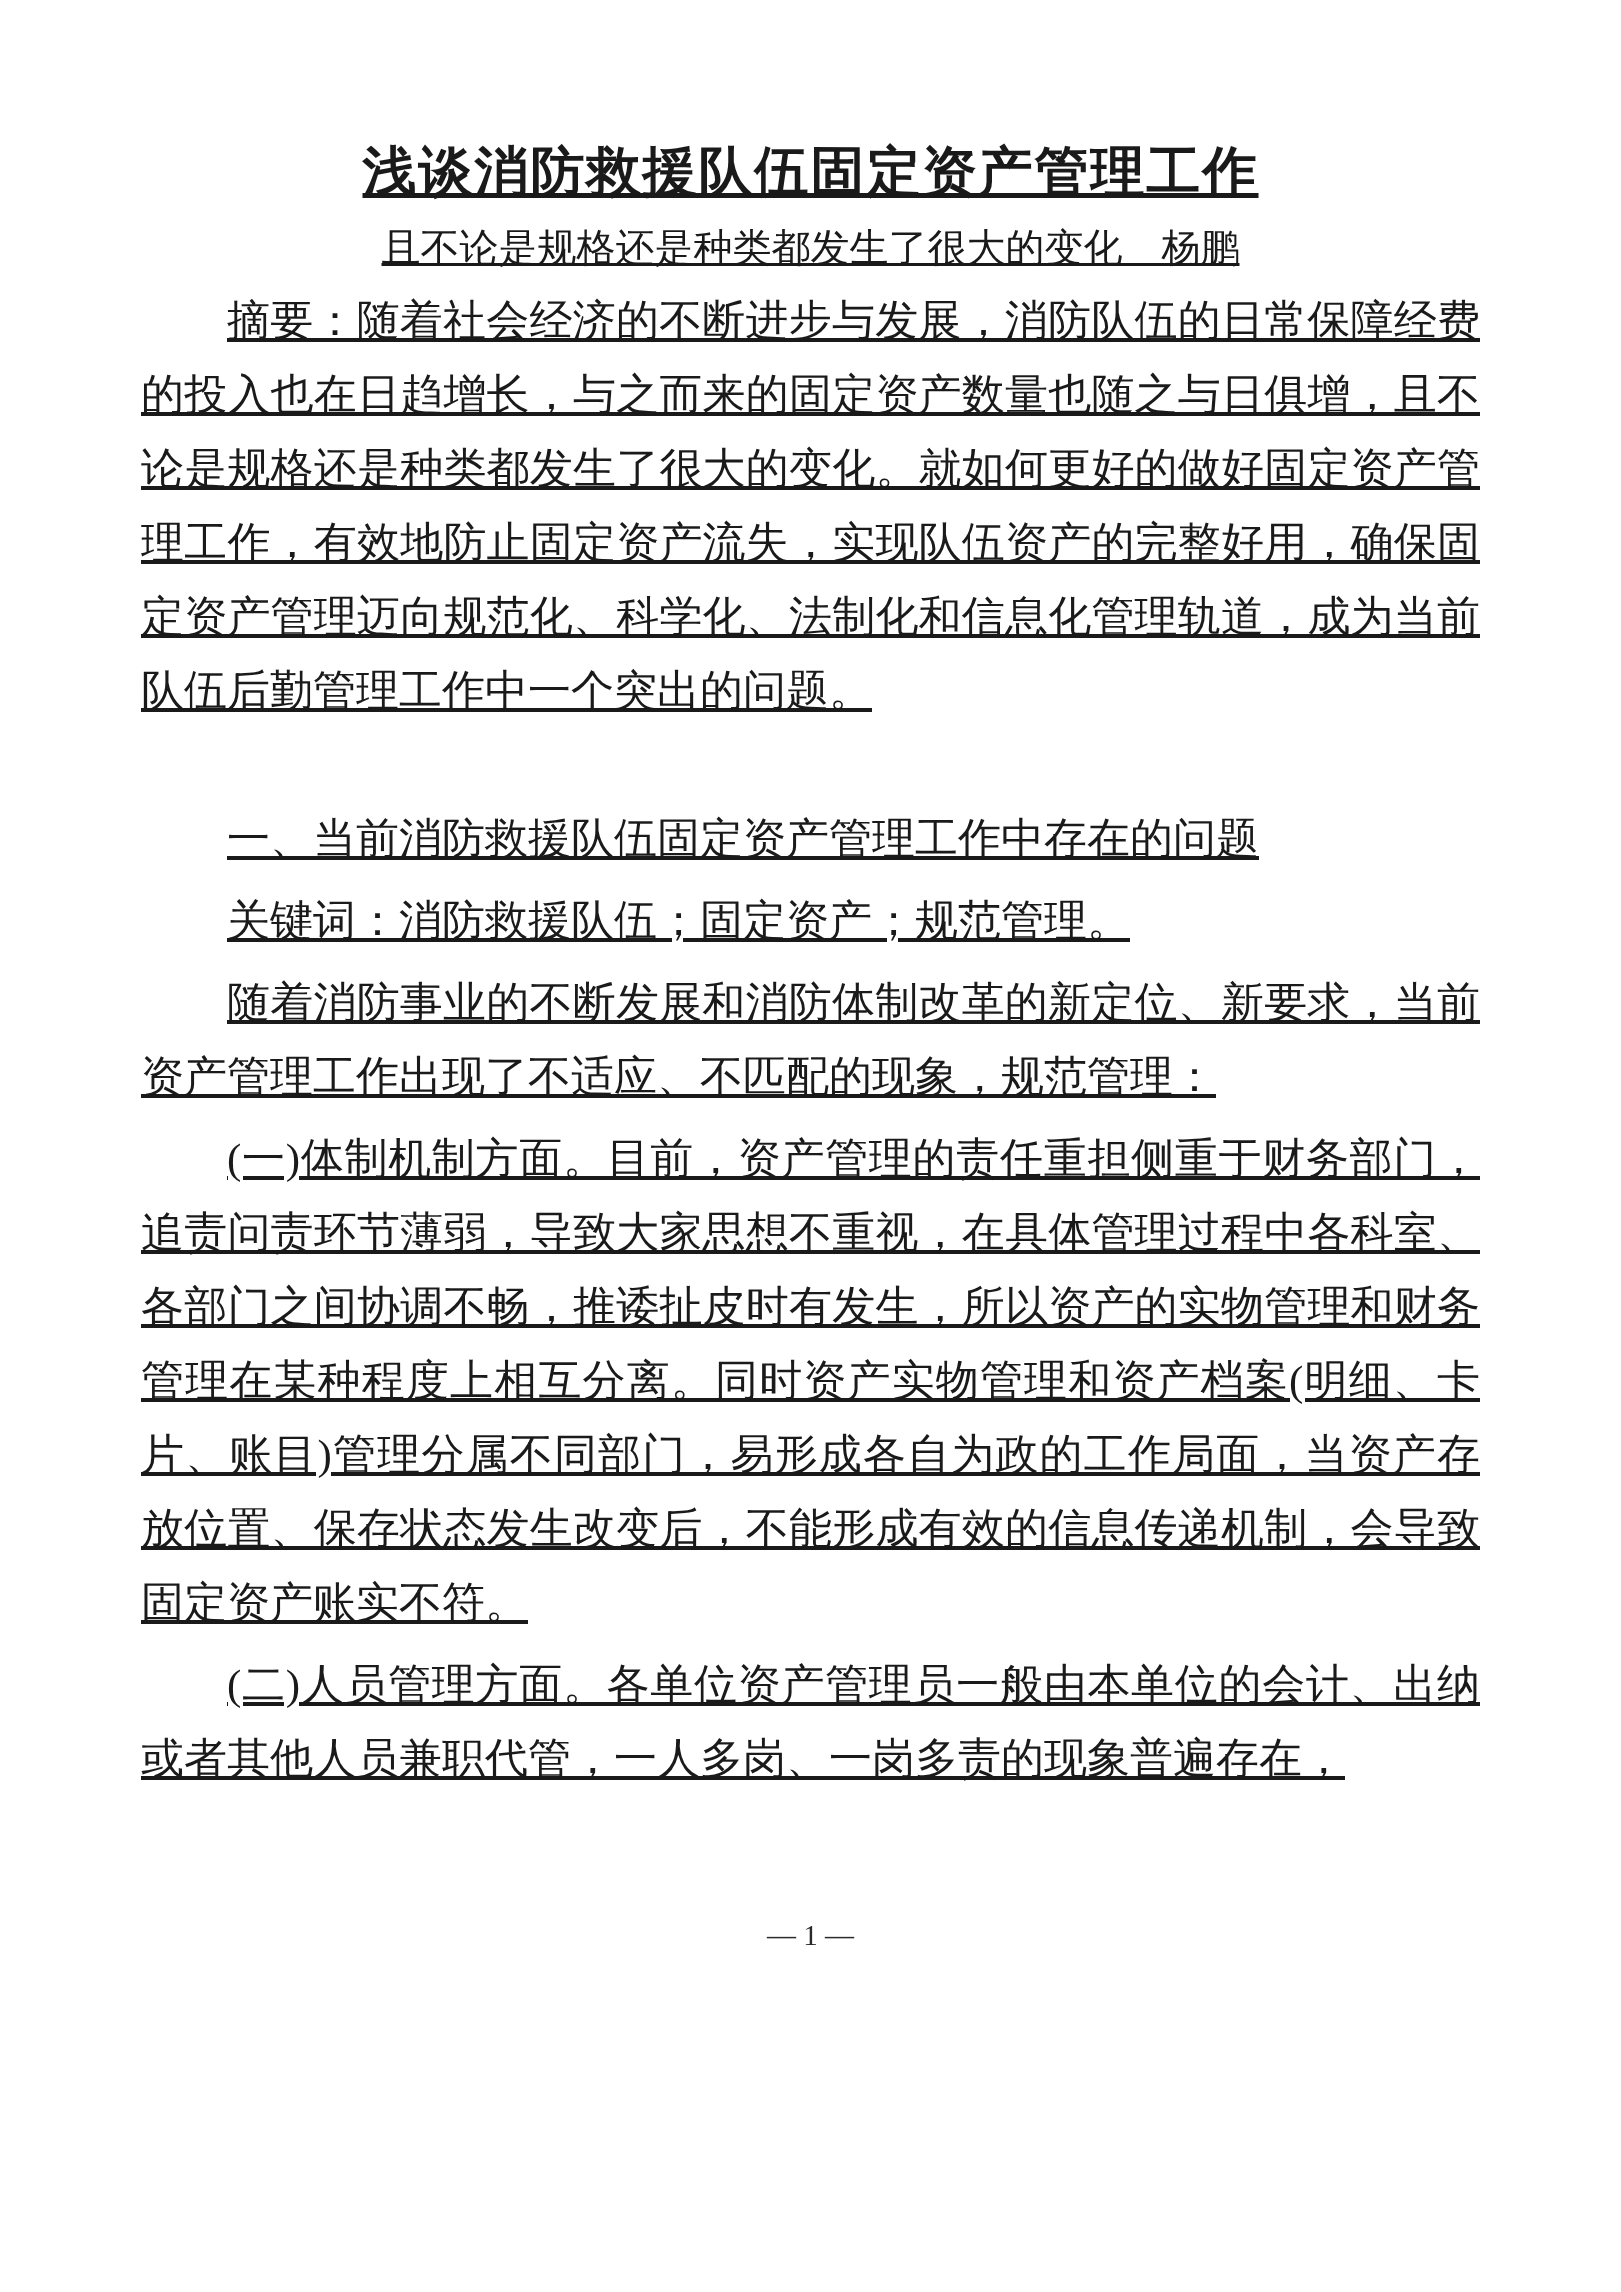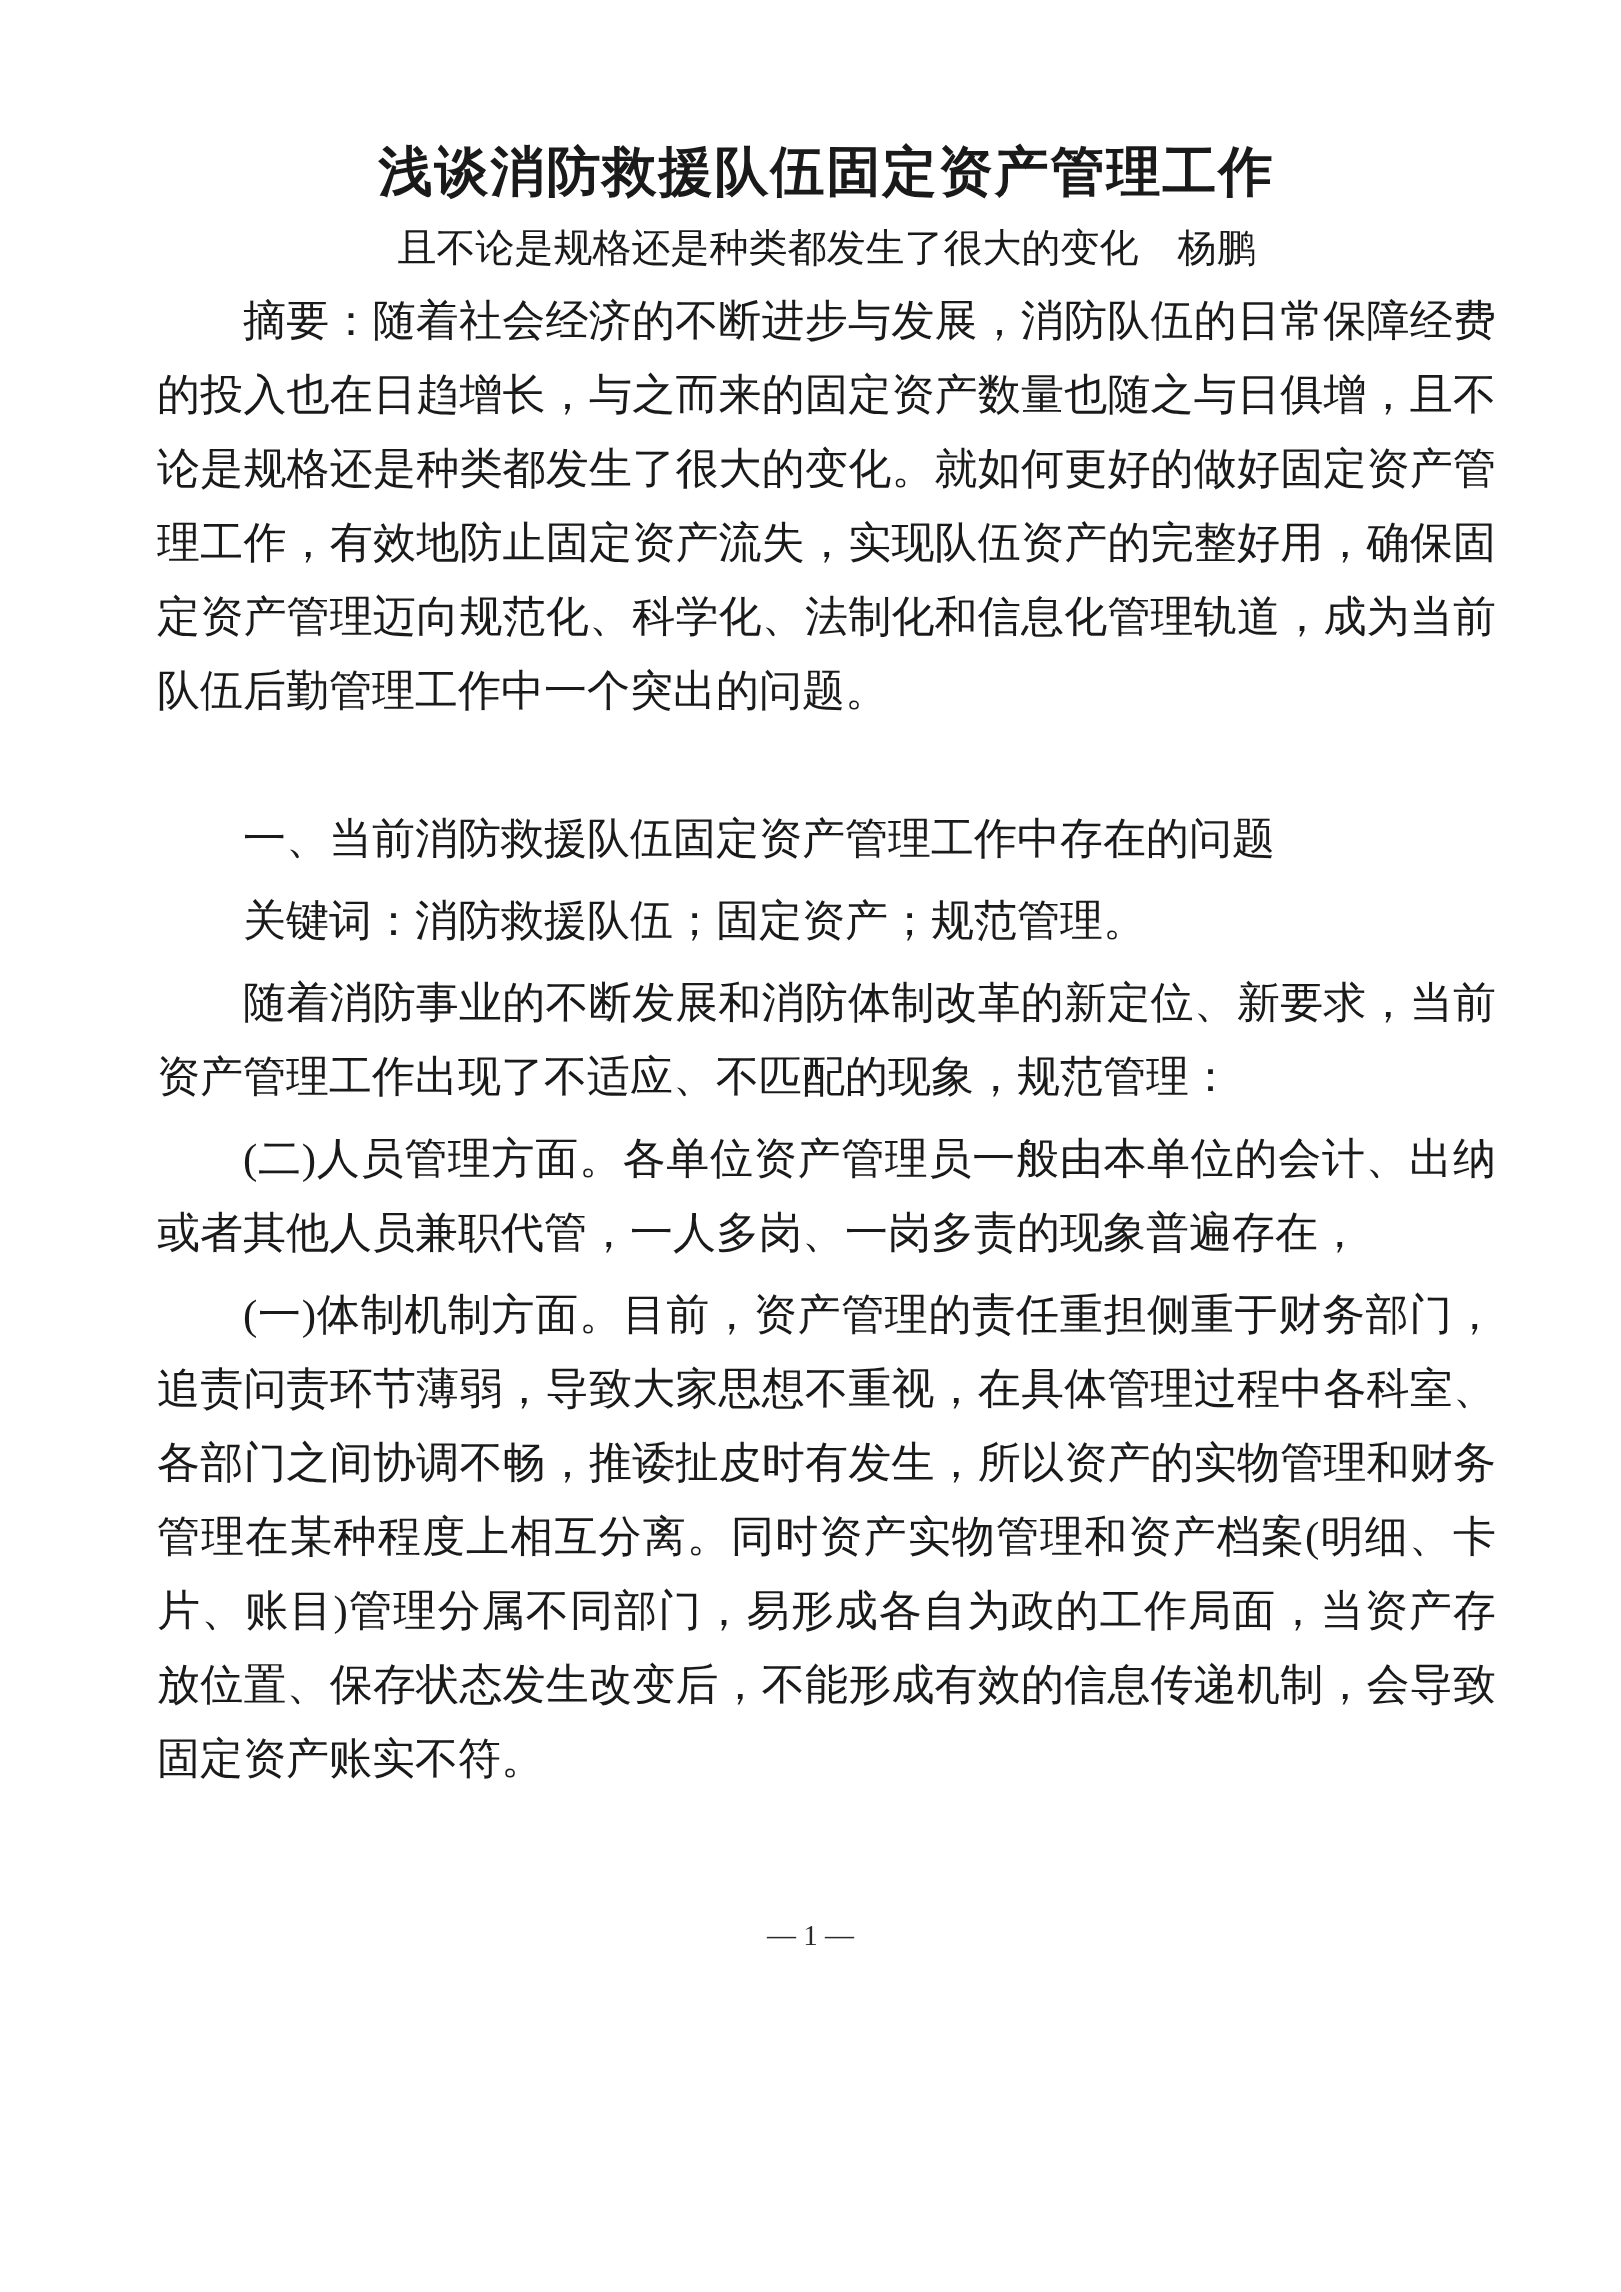--- a/index.html
+++ b/index.html
@@ -9,23 +9,24 @@
     width: 1621px;
     height: 2293px;
     background: #ffffff;
     color: #1a1a1a;
     font-family: "Liberation Serif", "DejaVu Serif", serif;
     overflow: hidden;
     margin: 0 auto;
   }
   .content {
     position: absolute;
-    left: 149px;
+    left: 133px;
     top: 133px;
     width: 1355px;
+    text-decoration: underline;
   }
   .doc-title {
     font-family: "Liberation Sans", "DejaVu Sans", sans-serif;
     font-weight: 700;
     font-size: 54px;
     line-height: 76px;
     text-align: center;
     letter-spacing: 2px;
   }
   .byline {
@@ -68,23 +69,23 @@
     <div class="byline">且不论是规格还是种类都发生了很大的变化　杨鹏</div>
 
     <p class="body-para first">摘要：随着社会经济的不断进步与发展，消防队伍的日常保障经费的投入也在日趋增长，与之而来的固定资产数量也随之与日俱增，且不论是规格还是种类都发生了很大的变化。就如何更好的做好固定资产管理工作，有效地防止固定资产流失，实现队伍资产的完整好用，确保固定资产管理迈向规范化、科学化、法制化和信息化管理轨道，成为当前队伍后勤管理工作中一个突出的问题。</p>
 
     <p class="body-para section-heading">一、当前消防救援队伍固定资产管理工作中存在的问题</p>
 
     <p class="body-para">关键词：消防救援队伍；固定资产；规范管理。</p>
 
     <p class="body-para">随着消防事业的不断发展和消防体制改革的新定位、新要求，当前资产管理工作出现了不适应、不匹配的现象，规范管理：</p>
 
+    <p class="body-para">(一)体制机制方面。目前，资产管理的责任重担侧重于财务部门，追责问责环节薄弱，导致大家思想不重视，在具体管理过程中各科室、各部门之间协调不畅，推诿扯皮时有发生，所以资产的实物管理和财务管理在某种程度上相互分离。同时资产实物管理和资产档案(明细、卡片、账目)管理分属不同部门，易形成各自为政的工作局面，当资产存放位置、保存状态发生改变后，不能形成有效的信息传递机制，会导致固定资产账实不符。</p>
+
     <p class="body-para">(二)人员管理方面。各单位资产管理员一般由本单位的会计、出纳或者其他人员兼职代管，一人多岗、一岗多责的现象普遍存在，</p>
-
-    <p class="body-para">(一)体制机制方面。目前，资产管理的责任重担侧重于财务部门，追责问责环节薄弱，导致大家思想不重视，在具体管理过程中各科室、各部门之间协调不畅，推诿扯皮时有发生，所以资产的实物管理和财务管理在某种程度上相互分离。同时资产实物管理和资产档案(明细、卡片、账目)管理分属不同部门，易形成各自为政的工作局面，当资产存放位置、保存状态发生改变后，不能形成有效的信息传递机制，会导致固定资产账实不符。</p>
 
   </div>
 
   <div class="footer">
     <span>— 1 —</span>
   </div>
 </div>
 
 
 </body></html>

